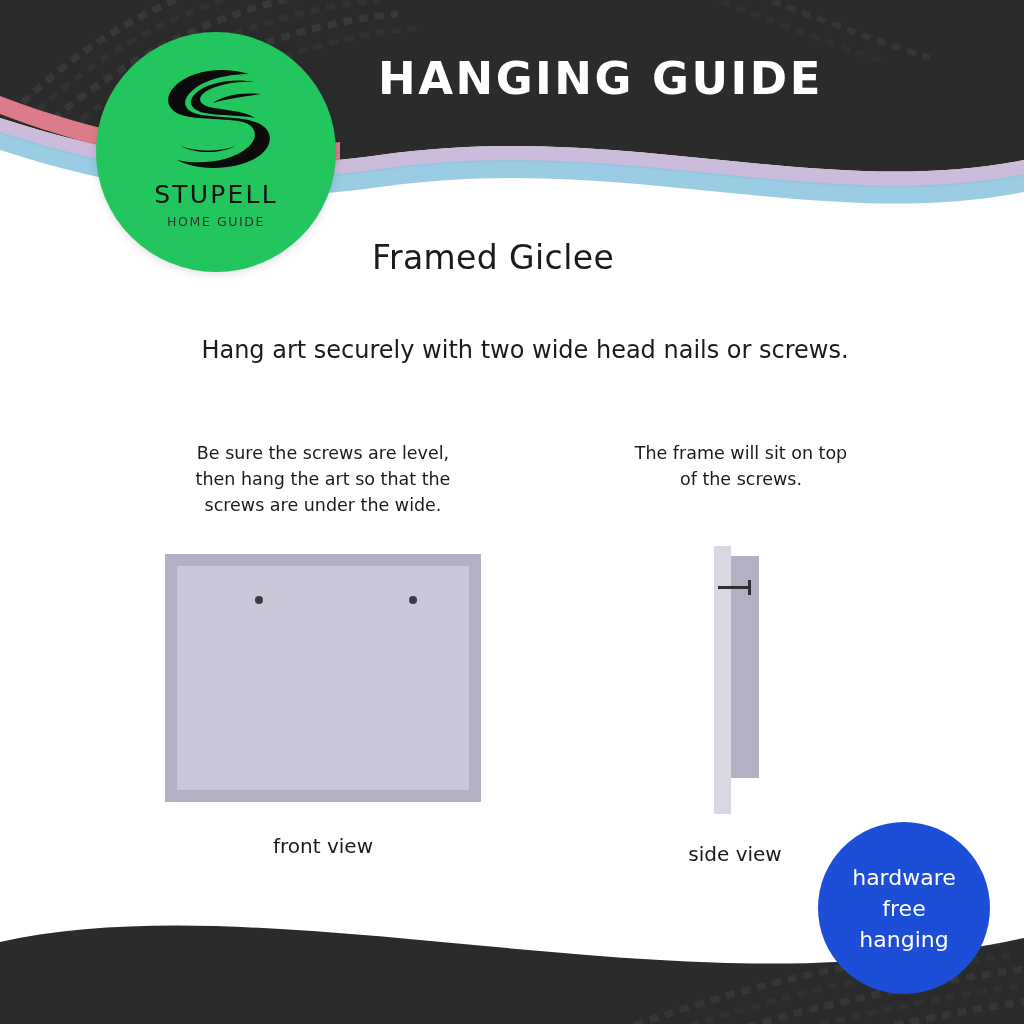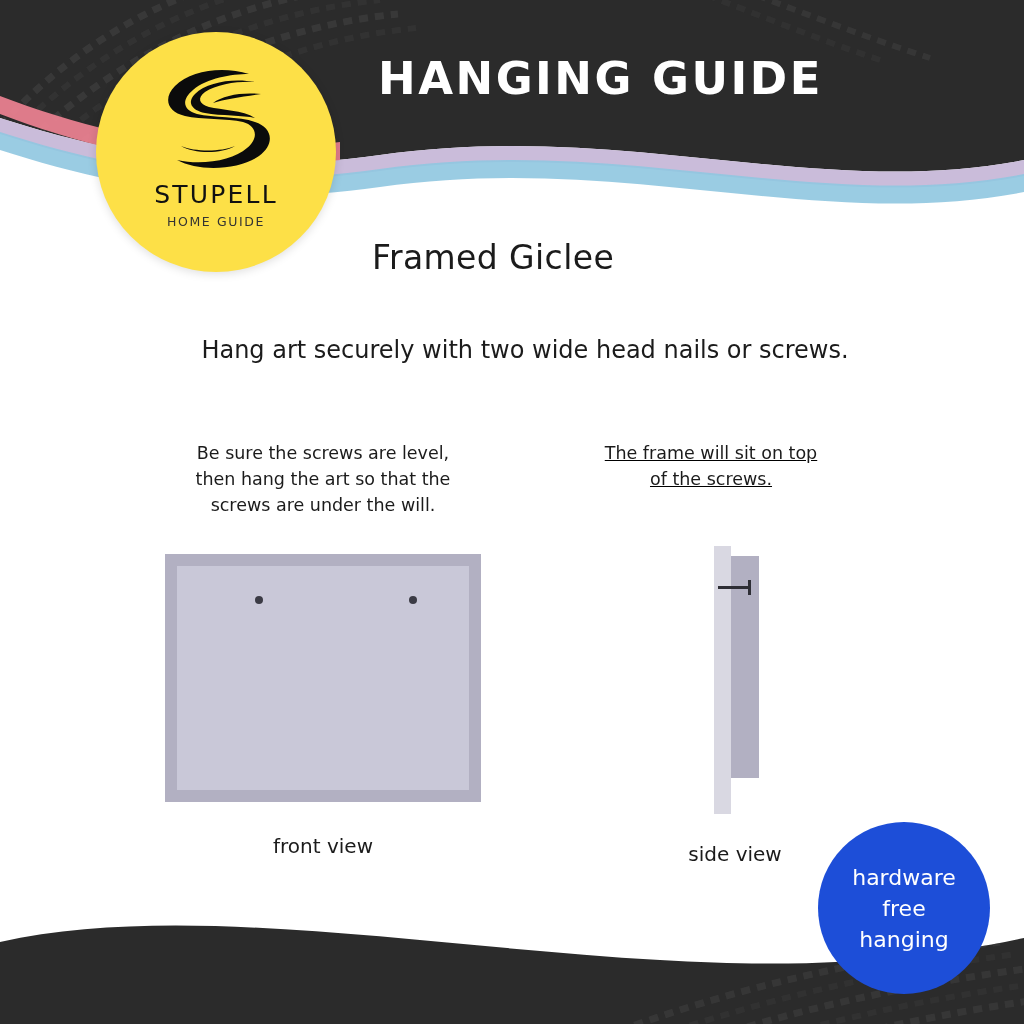--- a/index.html
+++ b/index.html
@@ -38,21 +38,21 @@
   }
 
   
   .logo-circle {
     position: absolute;
     left: 96px;
     top: 32px;
     width: 240px;
     height: 240px;
     border-radius: 50%;
-    background: #fde047;
+    background: #22c55e;
     box-shadow: 0 2px 10px rgba(0,0,0,0.13);
     z-index: 6;
     display: flex;
     flex-direction: column;
     align-items: center;
     justify-content: flex-start;
   }
   .logo-mark {
     margin-top: 28px;
     width: 130px;
@@ -104,21 +104,21 @@
     color: #1b1b1b;
     z-index: 7;
   }
 
   
   .panel {
     position: absolute;
     top: 440px;
   }
   .panel-left { left: 118px; width: 410px; }
-  .panel-right { left: 536px; width: 350px; text-decoration: underline; }
+  .panel-right { left: 566px; width: 350px; }
 
   .panel-caption {
     text-align: center;
     font-size: 17.5px;
     line-height: 26px;
     color: #1b1b1b;
   }
 
   .view-label {
     position: absolute;
@@ -252,21 +252,21 @@
   </div>
 
   <div class="hanging-guide">HANGING GUIDE</div>
   <div class="product-type">Framed Giclee</div>
   <div class="main-instruction">Hang art securely with two wide head nails or screws.</div>
 
   <div class="panel panel-left">
     <div class="panel-caption">
       <div>Be sure the screws are level,</div>
       <div>then hang the art so that the</div>
-      <div>screws are under the will.</div>
+      <div>screws are under the wide.</div>
     </div>
   </div>
 
   <div class="panel panel-right">
     <div class="panel-caption">
       <div>The frame will sit on top</div>
       <div>of the screws.</div>
     </div>
   </div>
 

